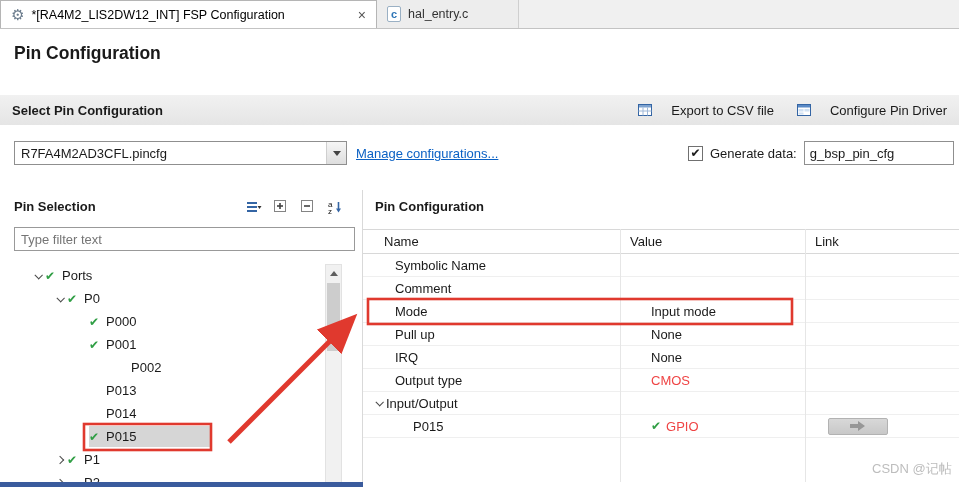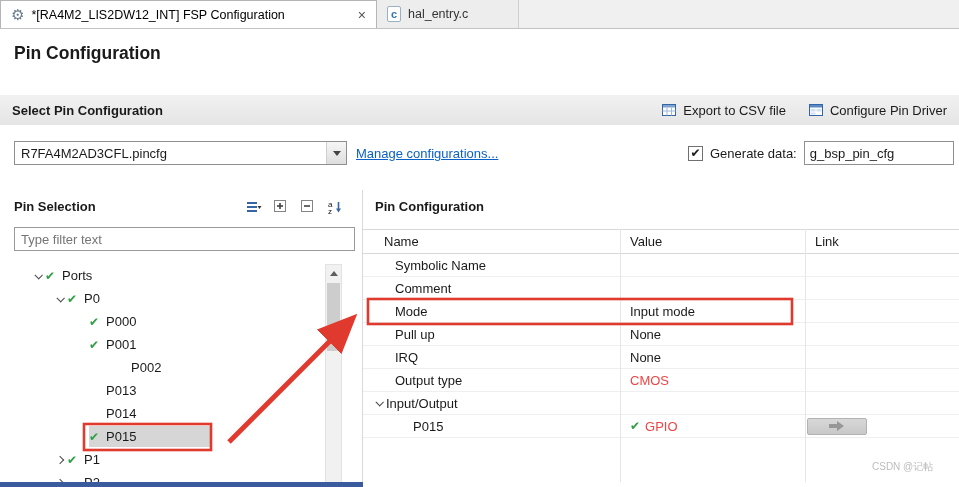--- a/index.html
+++ b/index.html
@@ -26,21 +26,21 @@
 
   
   .page-title { position: absolute; top: 43px; left: 14px; font-size: 17.5px; font-weight: bold; }
 
   
   .secbar { position: absolute; top: 95px; left: 0; right: 0; height: 30px;
     background: linear-gradient(#f1f1f1, #e5e5e5); display: flex; align-items: center;
     justify-content: space-between; padding: 0 12px; }
   .sectitle { font-weight: bold; }
   .secbtns { display: flex; gap: 22px; }
-  .toolbtn { display: flex; align-items: center; gap: 6px; white-space: nowrap; cursor: default; }
+  .toolbtn { display: flex; align-items: center; gap: 18px; white-space: nowrap; cursor: default; }
 
   
   .combo { position: absolute; top: 141px; left: 14px; width: 333px; height: 24px;
     border: 1px solid #8f8f8f; background: #fff; display: flex; align-items: center; }
   .combo-label { flex: 1; padding-left: 6px; }
   .combo-btn { width: 20px; height: 100%; border-left: 1px solid #cfcfcf;
     background: linear-gradient(#f6f6f6, #dedede); display: flex; align-items: center; justify-content: center; }
   .tri-down { width: 0; height: 0; border-left: 4px solid transparent;
     border-right: 4px solid transparent; border-top: 5px solid #444; }
   .mlink { position: absolute; top: 146px; left: 356px; color: #0b61c4;
@@ -80,31 +80,31 @@
   
   .rp-head { position: absolute; top: 199px; left: 375px; font-weight: bold; }
   .tblhead { position: absolute; top: 229px; left: 363px; right: 0; height: 25px;
     display: flex; align-items: center; border-top: 1px solid #d8d8d8; border-bottom: 1px solid #d8d8d8; }
   .th-name { width: 257px; padding-left: 21px; }
   .th-value { width: 185px; padding-left: 10px; }
   .th-link { flex: 1; padding-left: 10px; }
   .props { position: absolute; top: 254px; left: 363px; right: 0; }
   .prow { height: 23px; display: flex; align-items: center; border-bottom: 1px solid #efefef; }
   .cname { width: 257px; display: flex; align-items: center; }
-  .cvalue { width: 185px; padding-left: 10px; display: flex; align-items: center; gap: 5px; }
+  .cvalue { width: 185px; padding-left: 10px; display: flex; align-items: center; gap: 5px; margin-left: 21px; }
   .clink { flex: 1; padding-left: 2px; display: flex; align-items: center; }
   .olive { color: #ef4444; }
   .vcheck { color: #2f9e44; font-size: 12px; }
   .gridline { position: absolute; top: 229px; bottom: 5px; width: 1px; background: #e6e6e6; }
   .gl1 { left: 620px; } .gl2 { left: 805px; }
   .arrowbtn { width: 60px; height: 17px; background: linear-gradient(#d8d8d8, #c8c8c8);
     border: 1px solid #b2b2b2; border-radius: 2px; display: flex; align-items: center;
     justify-content: center; cursor: pointer; }
 
-  .watermark { position: absolute; left: 872px; top: 460px; font-size: 10px; color: #bdbdbd; }
+  .watermark { position: absolute; left: 872px; top: 460px; font-size: 13px; color: #bdbdbd; }
   .bluebar { position: absolute; left: 0; bottom: 0; width: 363px; height: 5px; background: #3a5b9d; }
   .annot { position: absolute; left: 0; top: 0; pointer-events: none; }
 </style>
 </head>
 <body>
 
 <div class="screen">
 
   <div class="tabbar">
     <div class="tab active">

